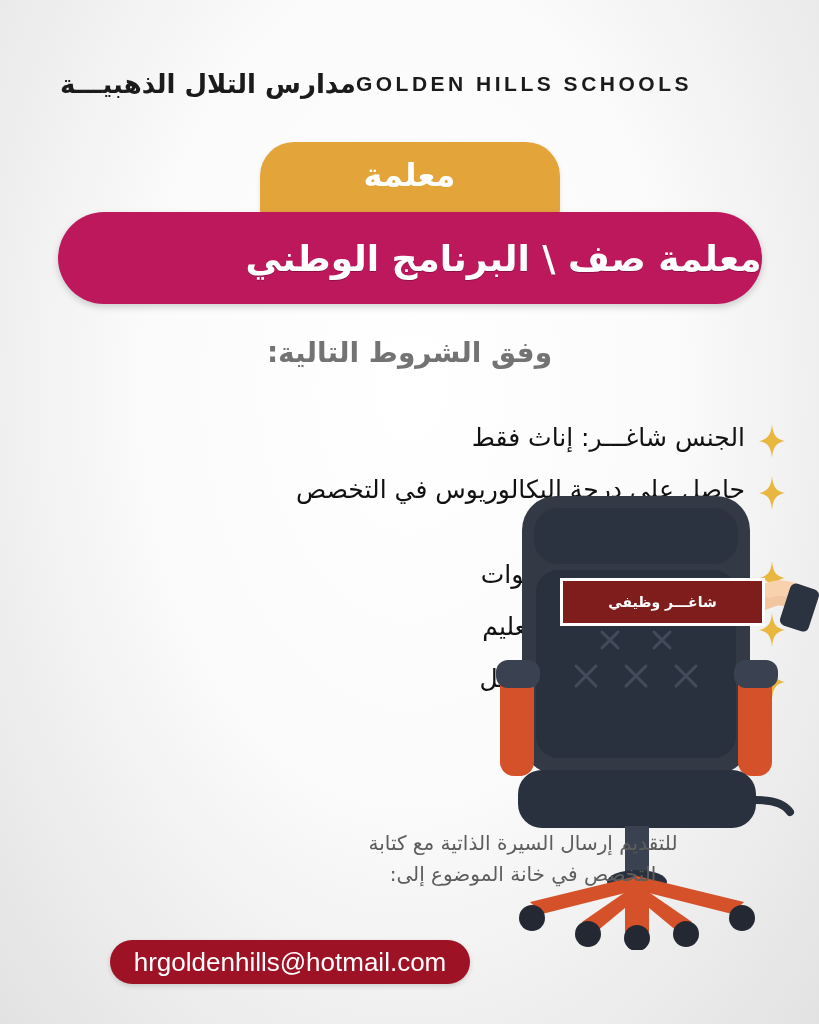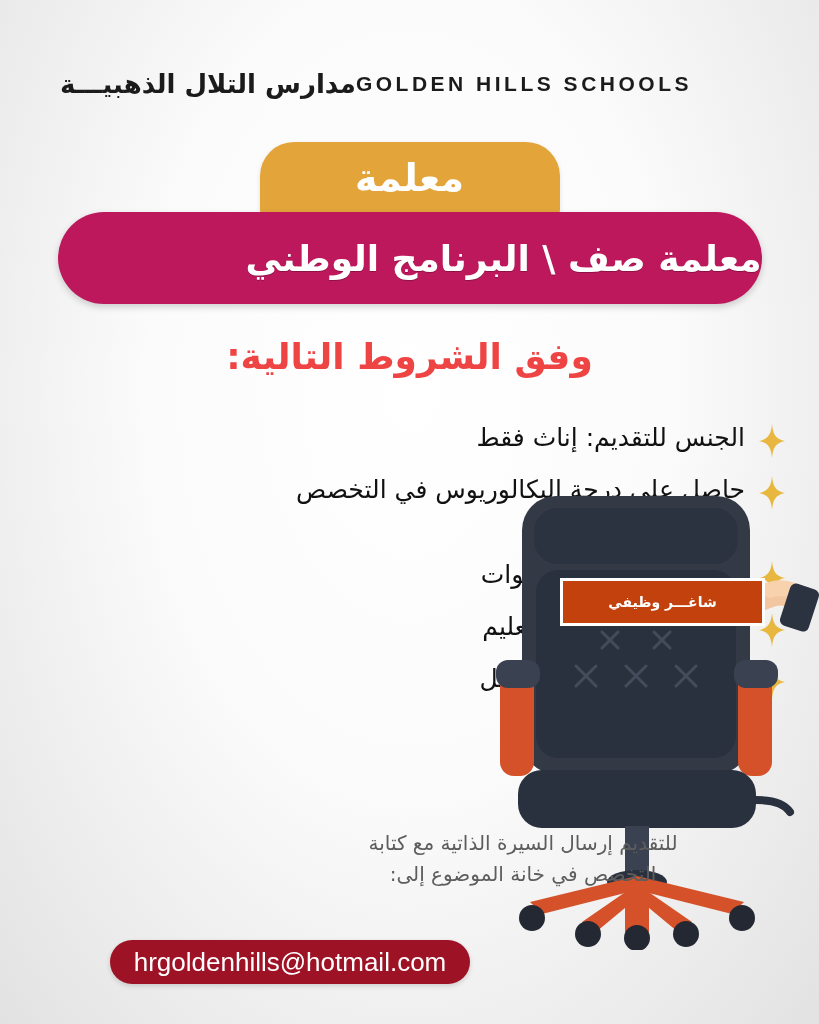--- a/index.html
+++ b/index.html
@@ -69,21 +69,21 @@
     background: #e3a43a;
     border-radius: 34px 34px 10px 10px;
     display: flex;
     align-items: flex-start;
     justify-content: center;
     padding-top: 14px;
     box-shadow: 0 2px 5px rgba(0,0,0,0.10);
   }
   .title-gold span {
     color: #ffffff;
-    font-size: 38px;
+    font-size: 32px;
     font-weight: 700;
   }
 
   .title-red {
     position: absolute;
     top: 212px;
     left: 50%;
     transform: translateX(-50%);
     width: 704px;
     height: 92px;
@@ -101,23 +101,23 @@
     letter-spacing: 1px;
     text-shadow: 0 1px 0 rgba(0,0,0,0.25);
   }
 
   
   .subtitle {
     position: absolute;
     top: 336px;
     width: 100%;
     text-align: center;
-    font-size: 36px;
-    font-weight: 700;
-    color: #ef4444;
+    font-size: 28px;
+    font-weight: 700;
+    color: #737373;
   }
 
   
   .conditions {
     position: absolute;
     top: 420px;
     right: 34px;
     width: 492px;
     display: flex;
     flex-direction: column;
@@ -190,21 +190,21 @@
     height: 480px;
   }
   .chair-wrap svg { display: block; }
 
   .vacancy-sign {
     position: absolute;
     left: 90px;
     top: 108px;
     width: 205px;
     height: 48px;
-    background: #c2410c;
+    background: #7f1d1d;
     border: 3px solid #ffffff;
     display: flex;
     align-items: center;
     justify-content: center;
   }
   .vacancy-sign span {
     color: #ffffff;
     font-size: 14px;
     font-weight: 700;
   }
@@ -231,21 +231,21 @@
 <div class="subtitle">وفق الشروط التالية:</div>
 
 <div class="conditions">
 
   <div class="cond-row">
     <span class="sparkle">
       <svg width="26" height="34" viewBox="0 0 26 34" xmlns="http://www.w3.org/2000/svg" aria-hidden="true">
         <path d="M13 0 C14 11, 17 15, 26 17 C17 19, 14 23, 13 34 C12 23, 9 19, 0 17 C9 15, 12 11, 13 0 Z" fill="#e8b73f"></path>
       </svg>
     </span>
-    <span class="cond-text">الجنس للتقديم: إناث فقط</span>
+    <span class="cond-text">الجنس شاغـــر: إناث فقط</span>
   </div>
 
   <div class="cond-row">
     <span class="sparkle">
       <svg width="26" height="34" viewBox="0 0 26 34" xmlns="http://www.w3.org/2000/svg" aria-hidden="true">
         <path d="M13 0 C14 11, 17 15, 26 17 C17 19, 14 23, 13 34 C12 23, 9 19, 0 17 C9 15, 12 11, 13 0 Z" fill="#e8b73f"></path>
       </svg>
     </span>
     <span class="cond-text">حاصل على درجة البكالوريوس في التخصص المطلوب</span>
   </div>

